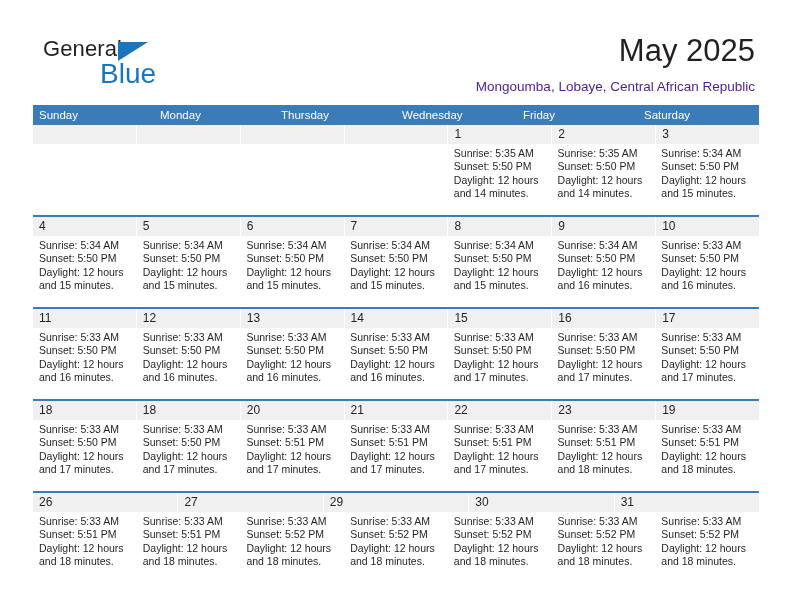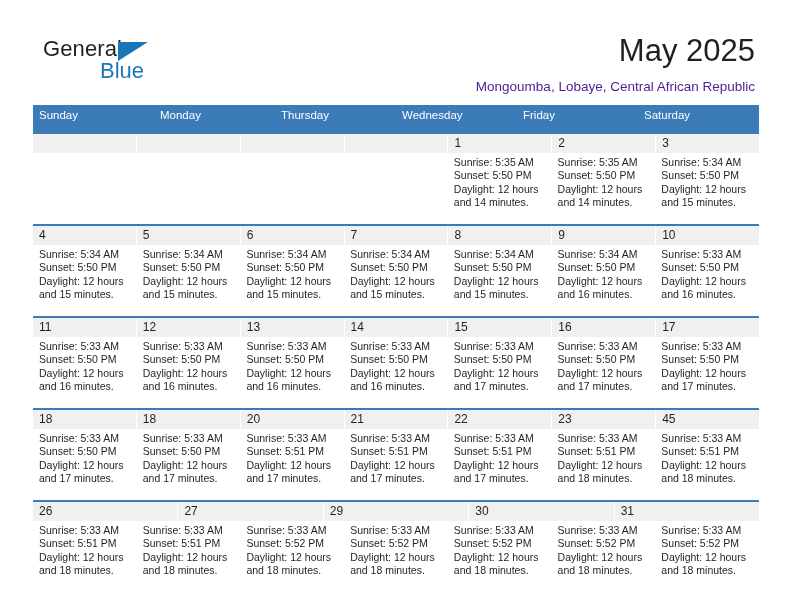--- a/index.html
+++ b/index.html
@@ -51,21 +51,21 @@
     top: 6px;
     width: 0;
     height: 0;
     border-left: 30px solid #1b75bb;
     border-bottom: 19px solid transparent;
   }
   .logo-blue {
     position: absolute;
     left: 57px;
     top: 22px;
-    font-size: 22px;
+    font-size: 28px;
     color: #1b75bb;
     font-family: "Liberation Sans", sans-serif;
   }
   .title {
     position: absolute;
     right: 35px;
     top: 33px;
     font-size: 31px;
     color: #231f20;
     text-align: right;
@@ -84,21 +84,21 @@
   
   .calendar {
     position: absolute;
     left: 33px;
     top: 105px;
     width: 726px;
   }
   .weekday-row {
     display: flex;
     width: 726px;
-    height: 29px;
+    height: 20px;
     background: #3b7cb8;
   }
   .weekday {
     flex: 1 1 0;
     color: #ffffff;
     font-size: 11.5px;
     line-height: 20px;
     padding-left: 6px;
     box-sizing: border-box;
     white-space: nowrap;
@@ -341,21 +341,21 @@
           </div>
         </div>
         <div class="week">
           <div class="week-numbers">
             <div class="daynum">18</div>
             <div class="daynum">18</div>
             <div class="daynum">20</div>
             <div class="daynum">21</div>
             <div class="daynum">22</div>
             <div class="daynum">23</div>
-            <div class="daynum">45</div>
+            <div class="daynum">19</div>
           </div>
           <div class="week-body">
             <div class="cell">
               <div class="line">Sunrise: 5:33 AM</div>
               <div class="line">Sunset: 5:50 PM</div>
               <div class="line">Daylight: 12 hours</div>
               <div class="line">and 17 minutes.</div>
             </div>
             <div class="cell">
               <div class="line">Sunrise: 5:33 AM</div>

